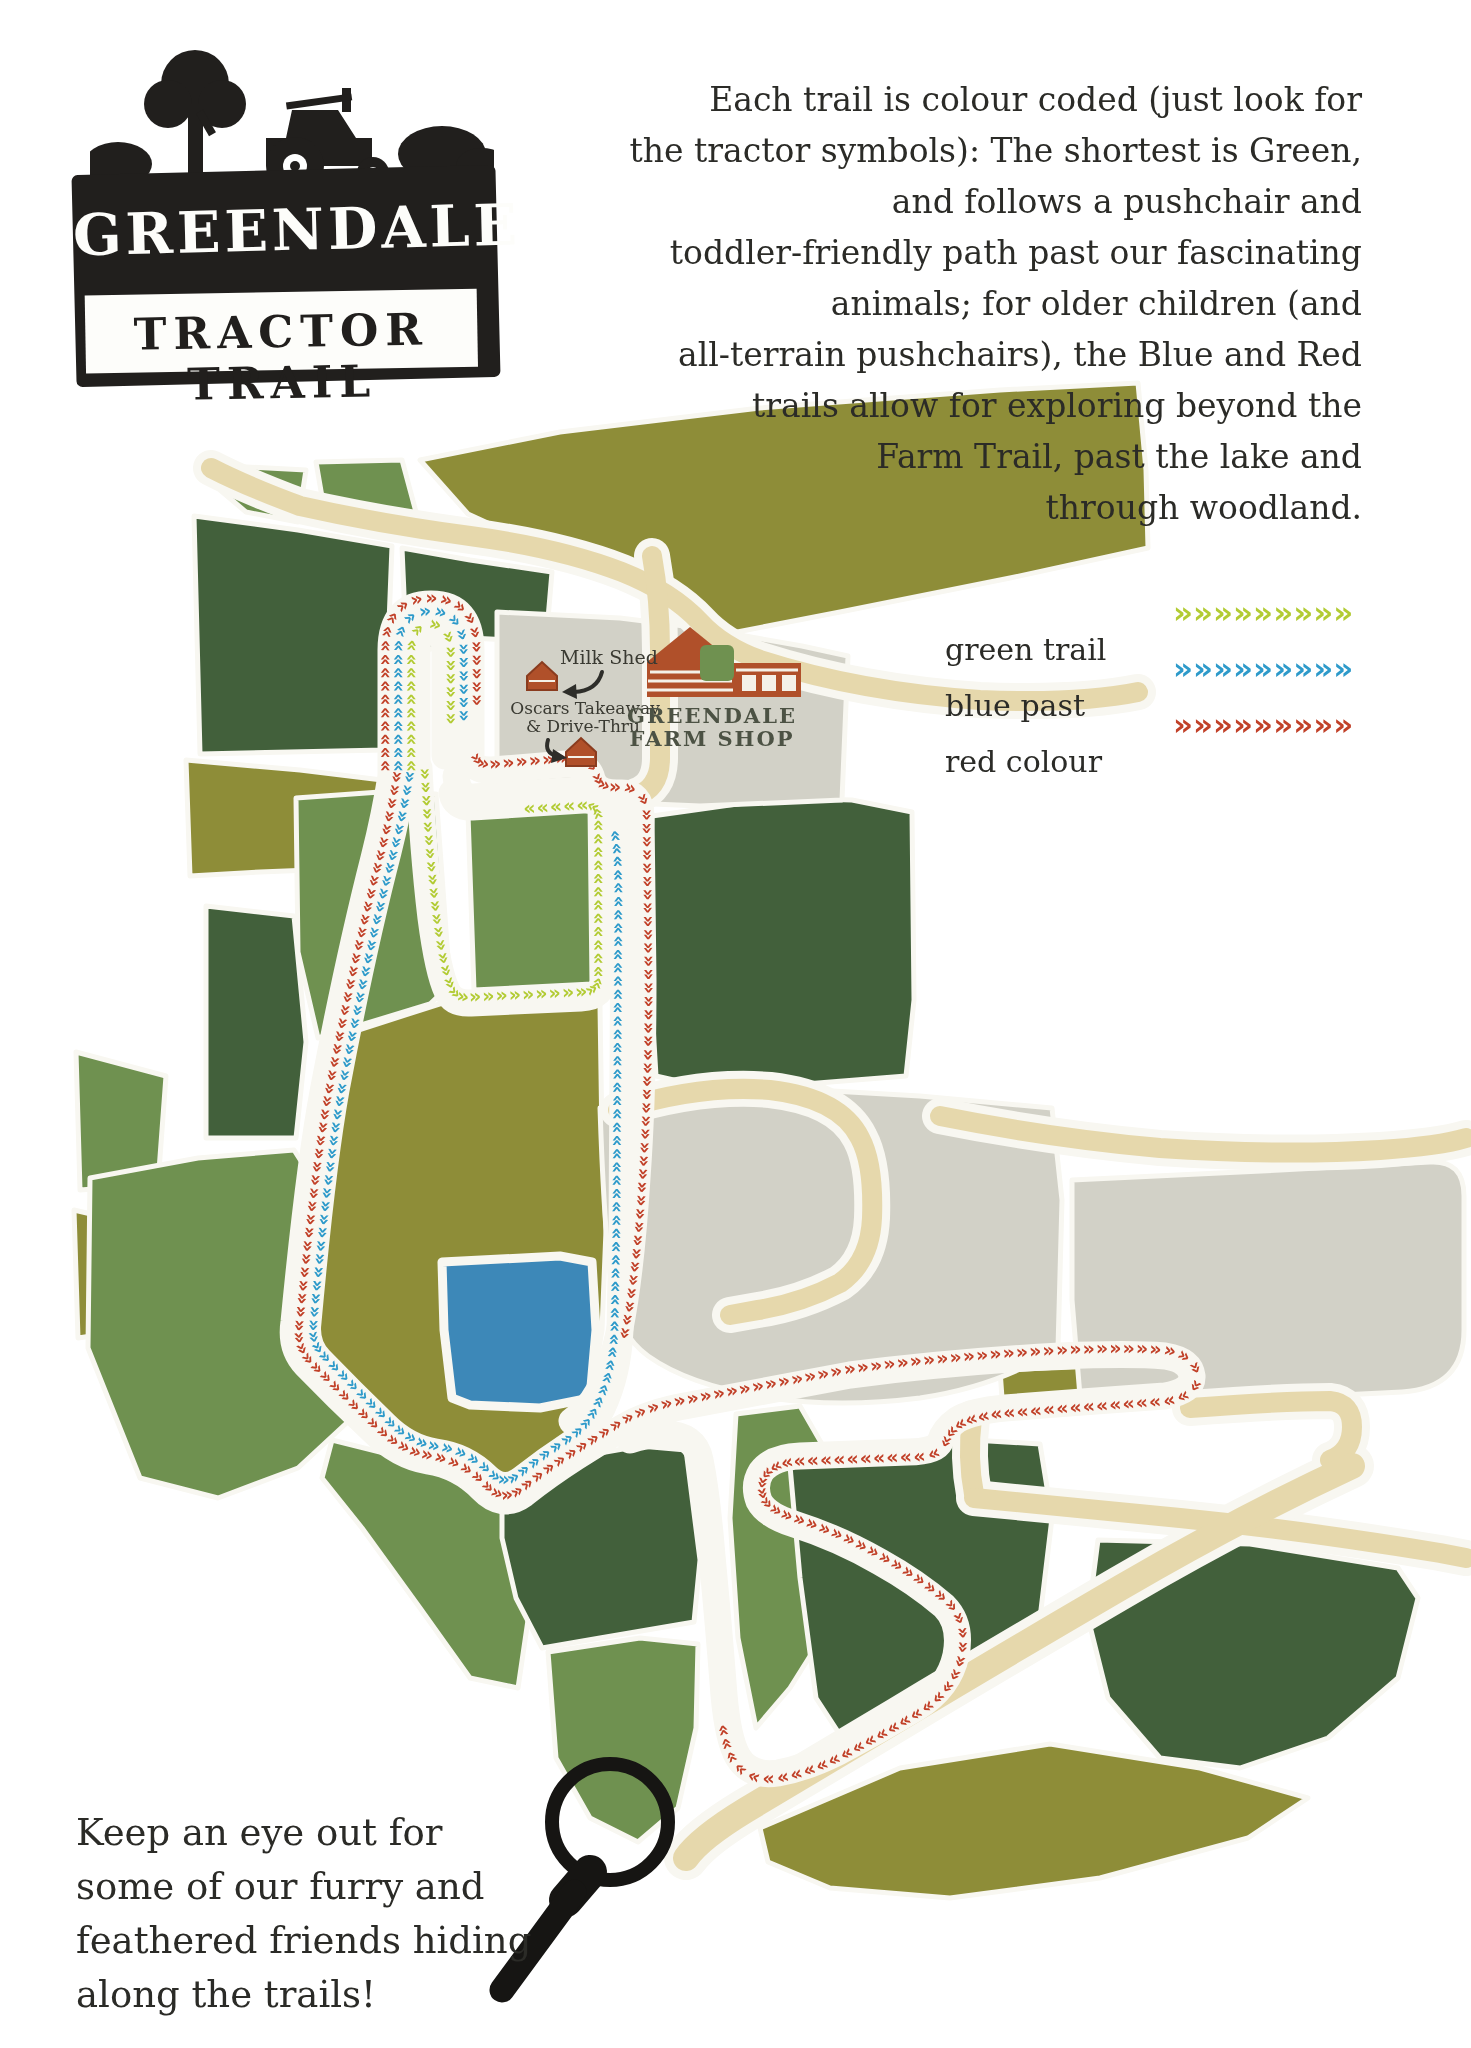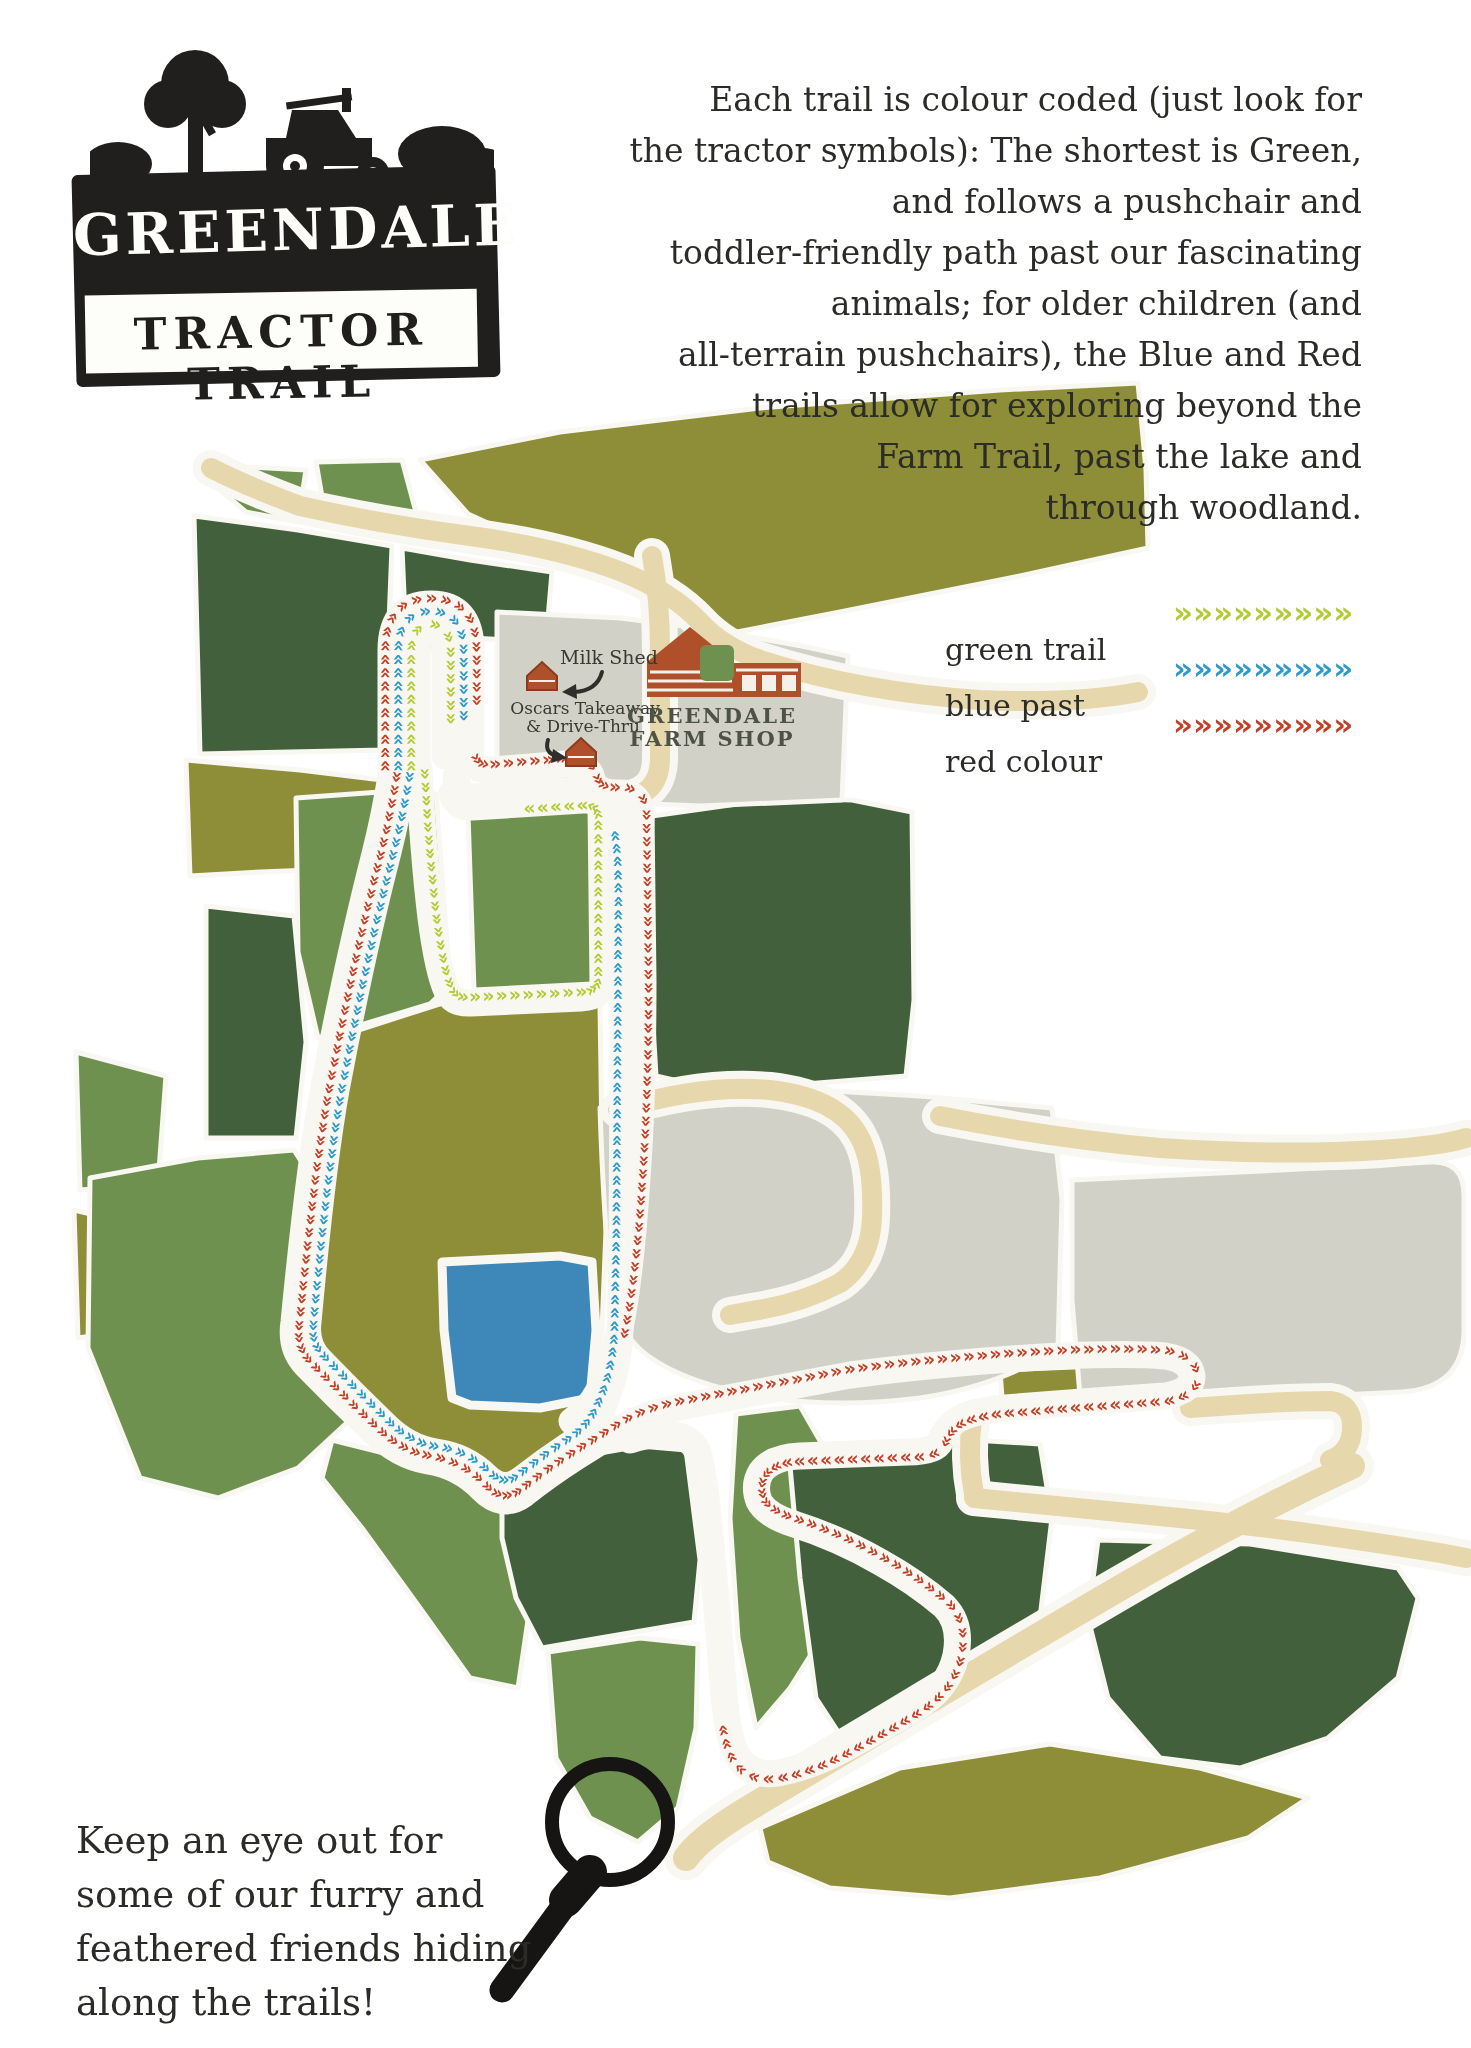--- a/index.html
+++ b/index.html
@@ -26,21 +26,21 @@
   
   .legend{position:absolute;left:945px;top:596px;width:480px;}
   .legend-row{position:relative;height:56px;}
   .legend-label{position:absolute;left:0;top:4px;font-size:30px;margin-top:32px;}
   .legend-strip{position:absolute;left:228px;top:-2px;font-family:"DejaVu Sans",sans-serif;
       font-weight:bold;font-size:31px;letter-spacing:0px;}
   .strip-green{color:var(--lime);} .strip-blue{color:var(--blue);} .strip-red{color:var(--red);}
 
   
   .footer-note{position:absolute;left:76px;top:1806px;width:480px;
-      font-size:37px;line-height:54px;white-space:pre-line;margin-top:8px;}
+      font-size:37px;line-height:54px;white-space:pre-line;}
 
   
   .field{stroke:#f8f7f1;stroke-width:5;stroke-linejoin:round;}
   .f-dark{fill:var(--dark);} .f-med{fill:var(--med);} .f-olive{fill:var(--olive);}
   .f-grey{fill:var(--grey);} .f-pond{fill:var(--pond);stroke-width:9;}
   .road-case{fill:none;stroke:#f8f7f1;stroke-width:36;stroke-linecap:round;stroke-linejoin:round;}
   .road{fill:none;stroke:var(--tan);stroke-width:20;stroke-linecap:round;stroke-linejoin:round;}
   .road-wide{stroke-width:26;}
   .trail-case{fill:none;stroke:#f8f7f1;stroke-width:27;stroke-linecap:round;stroke-linejoin:round;}
   .chev{font-family:"DejaVu Sans",sans-serif;font-weight:bold;font-size:19px;letter-spacing:1px;}

